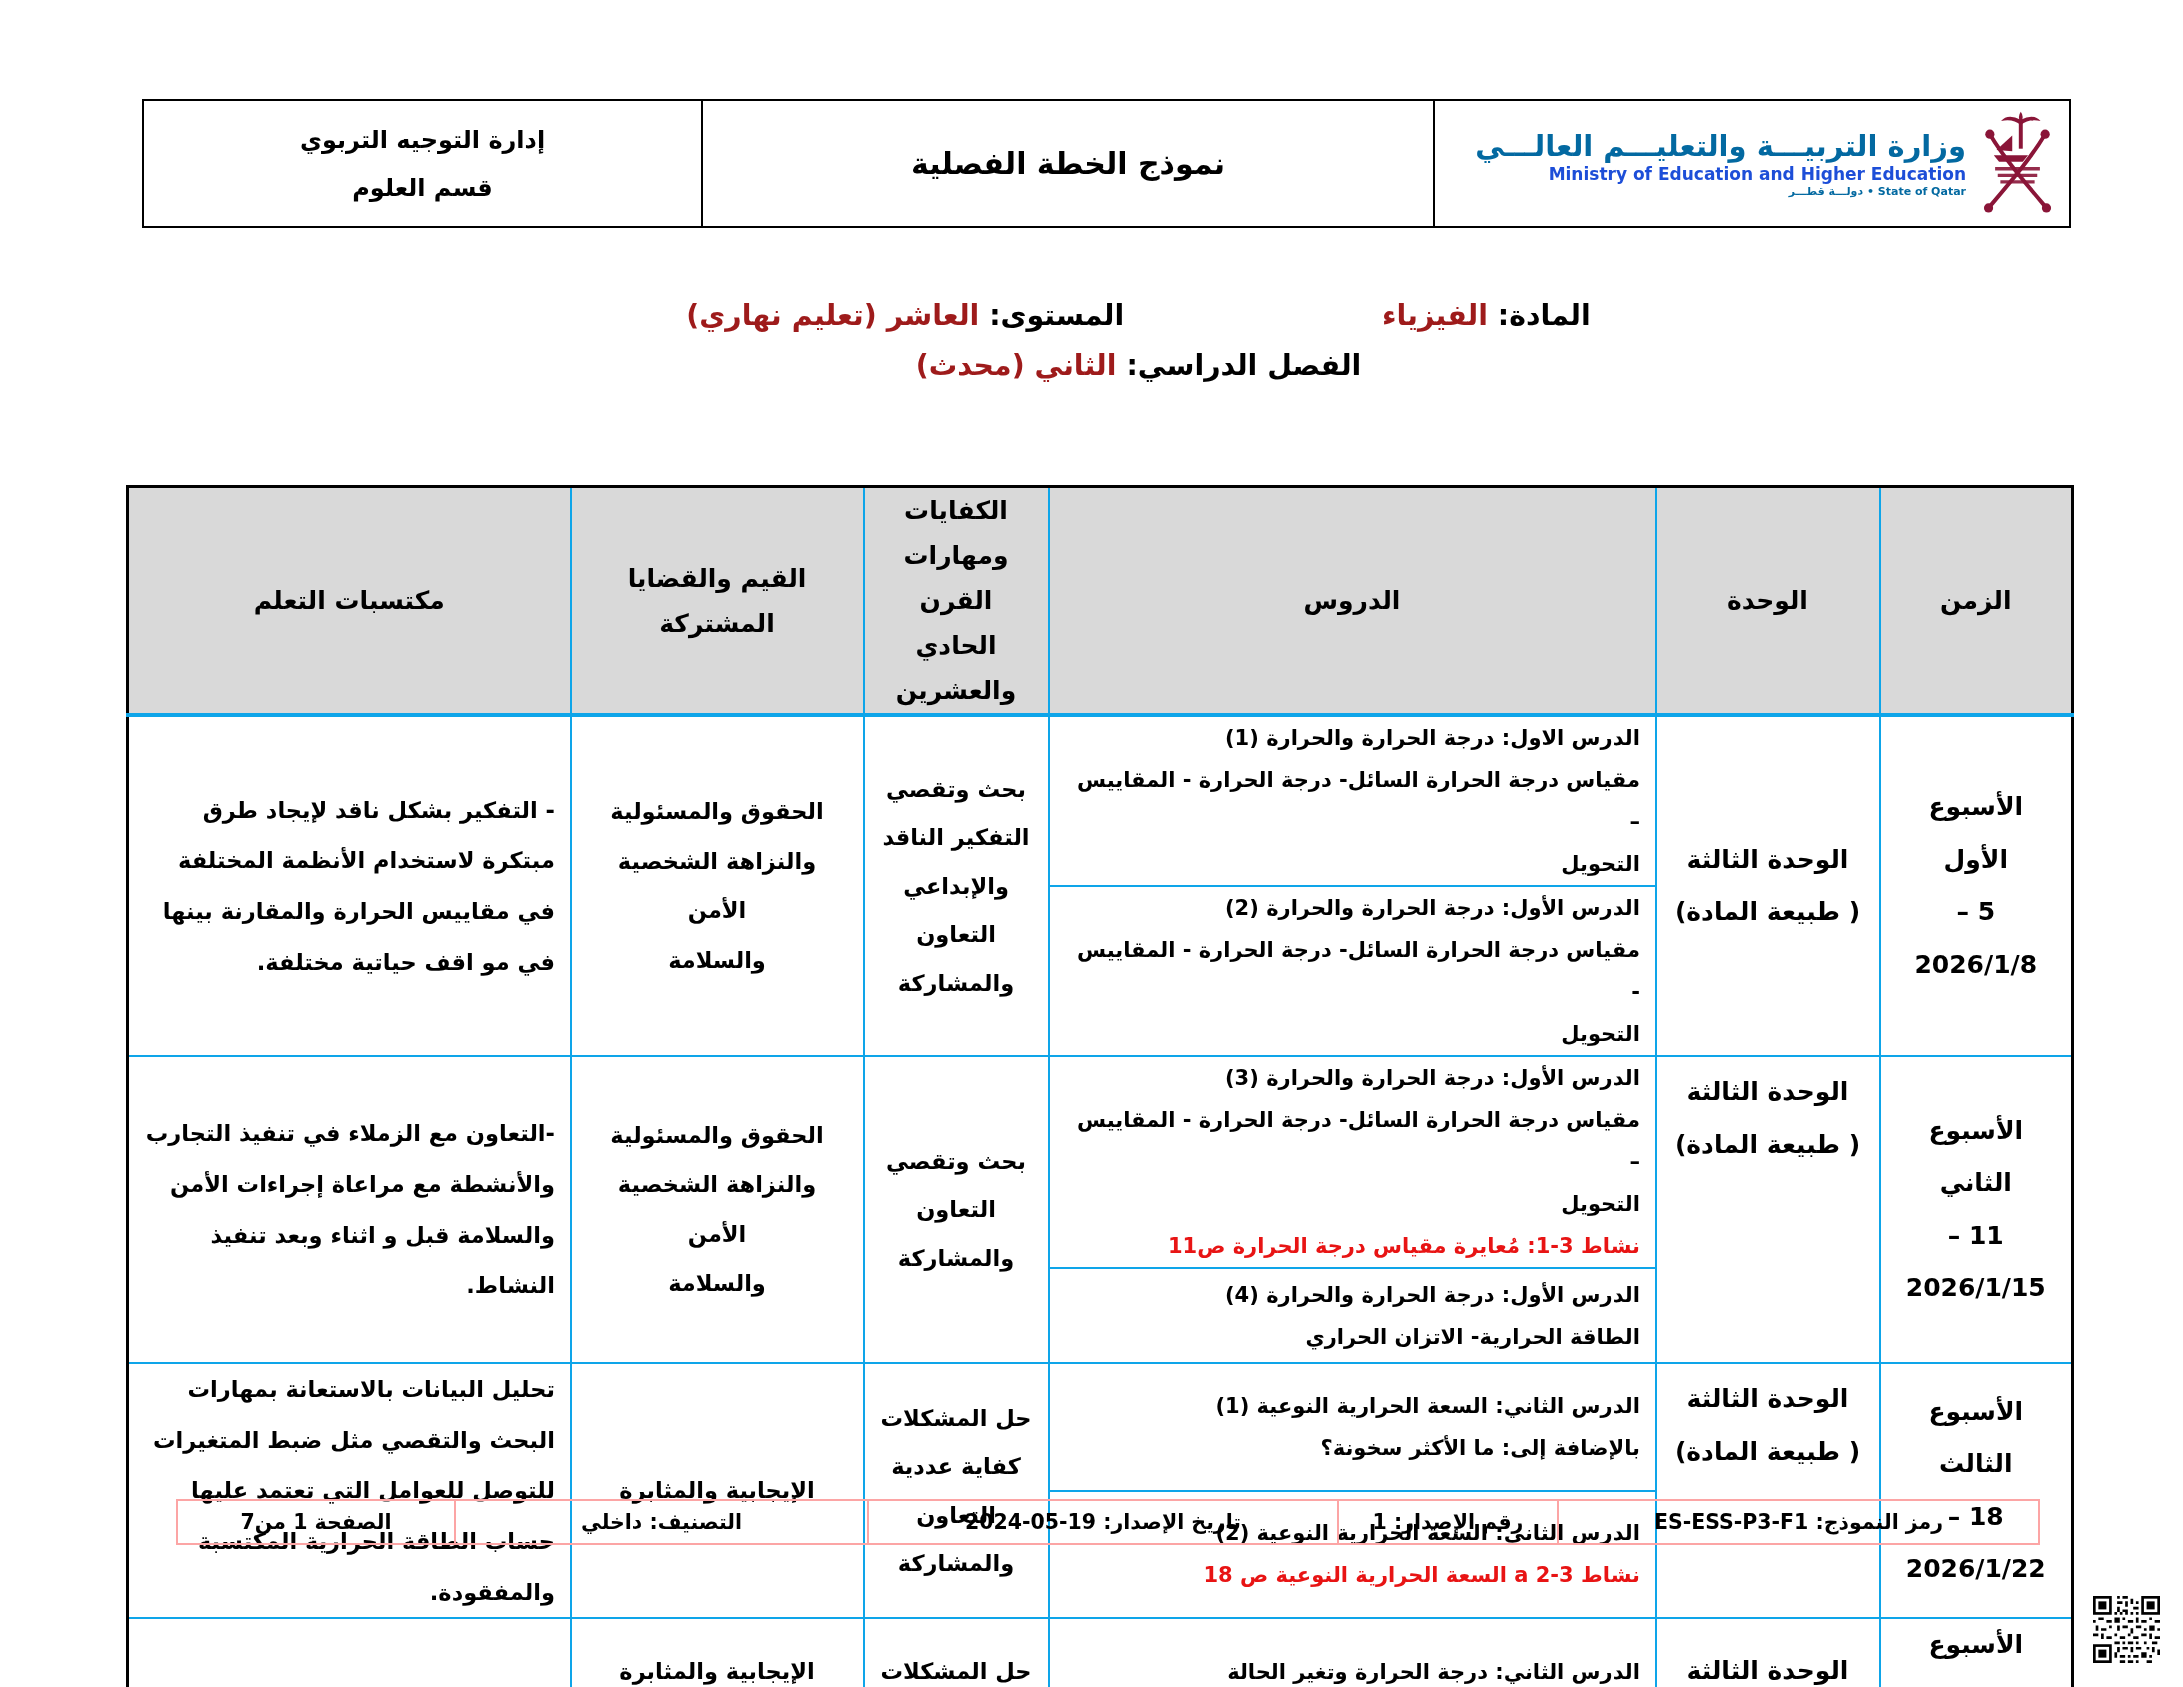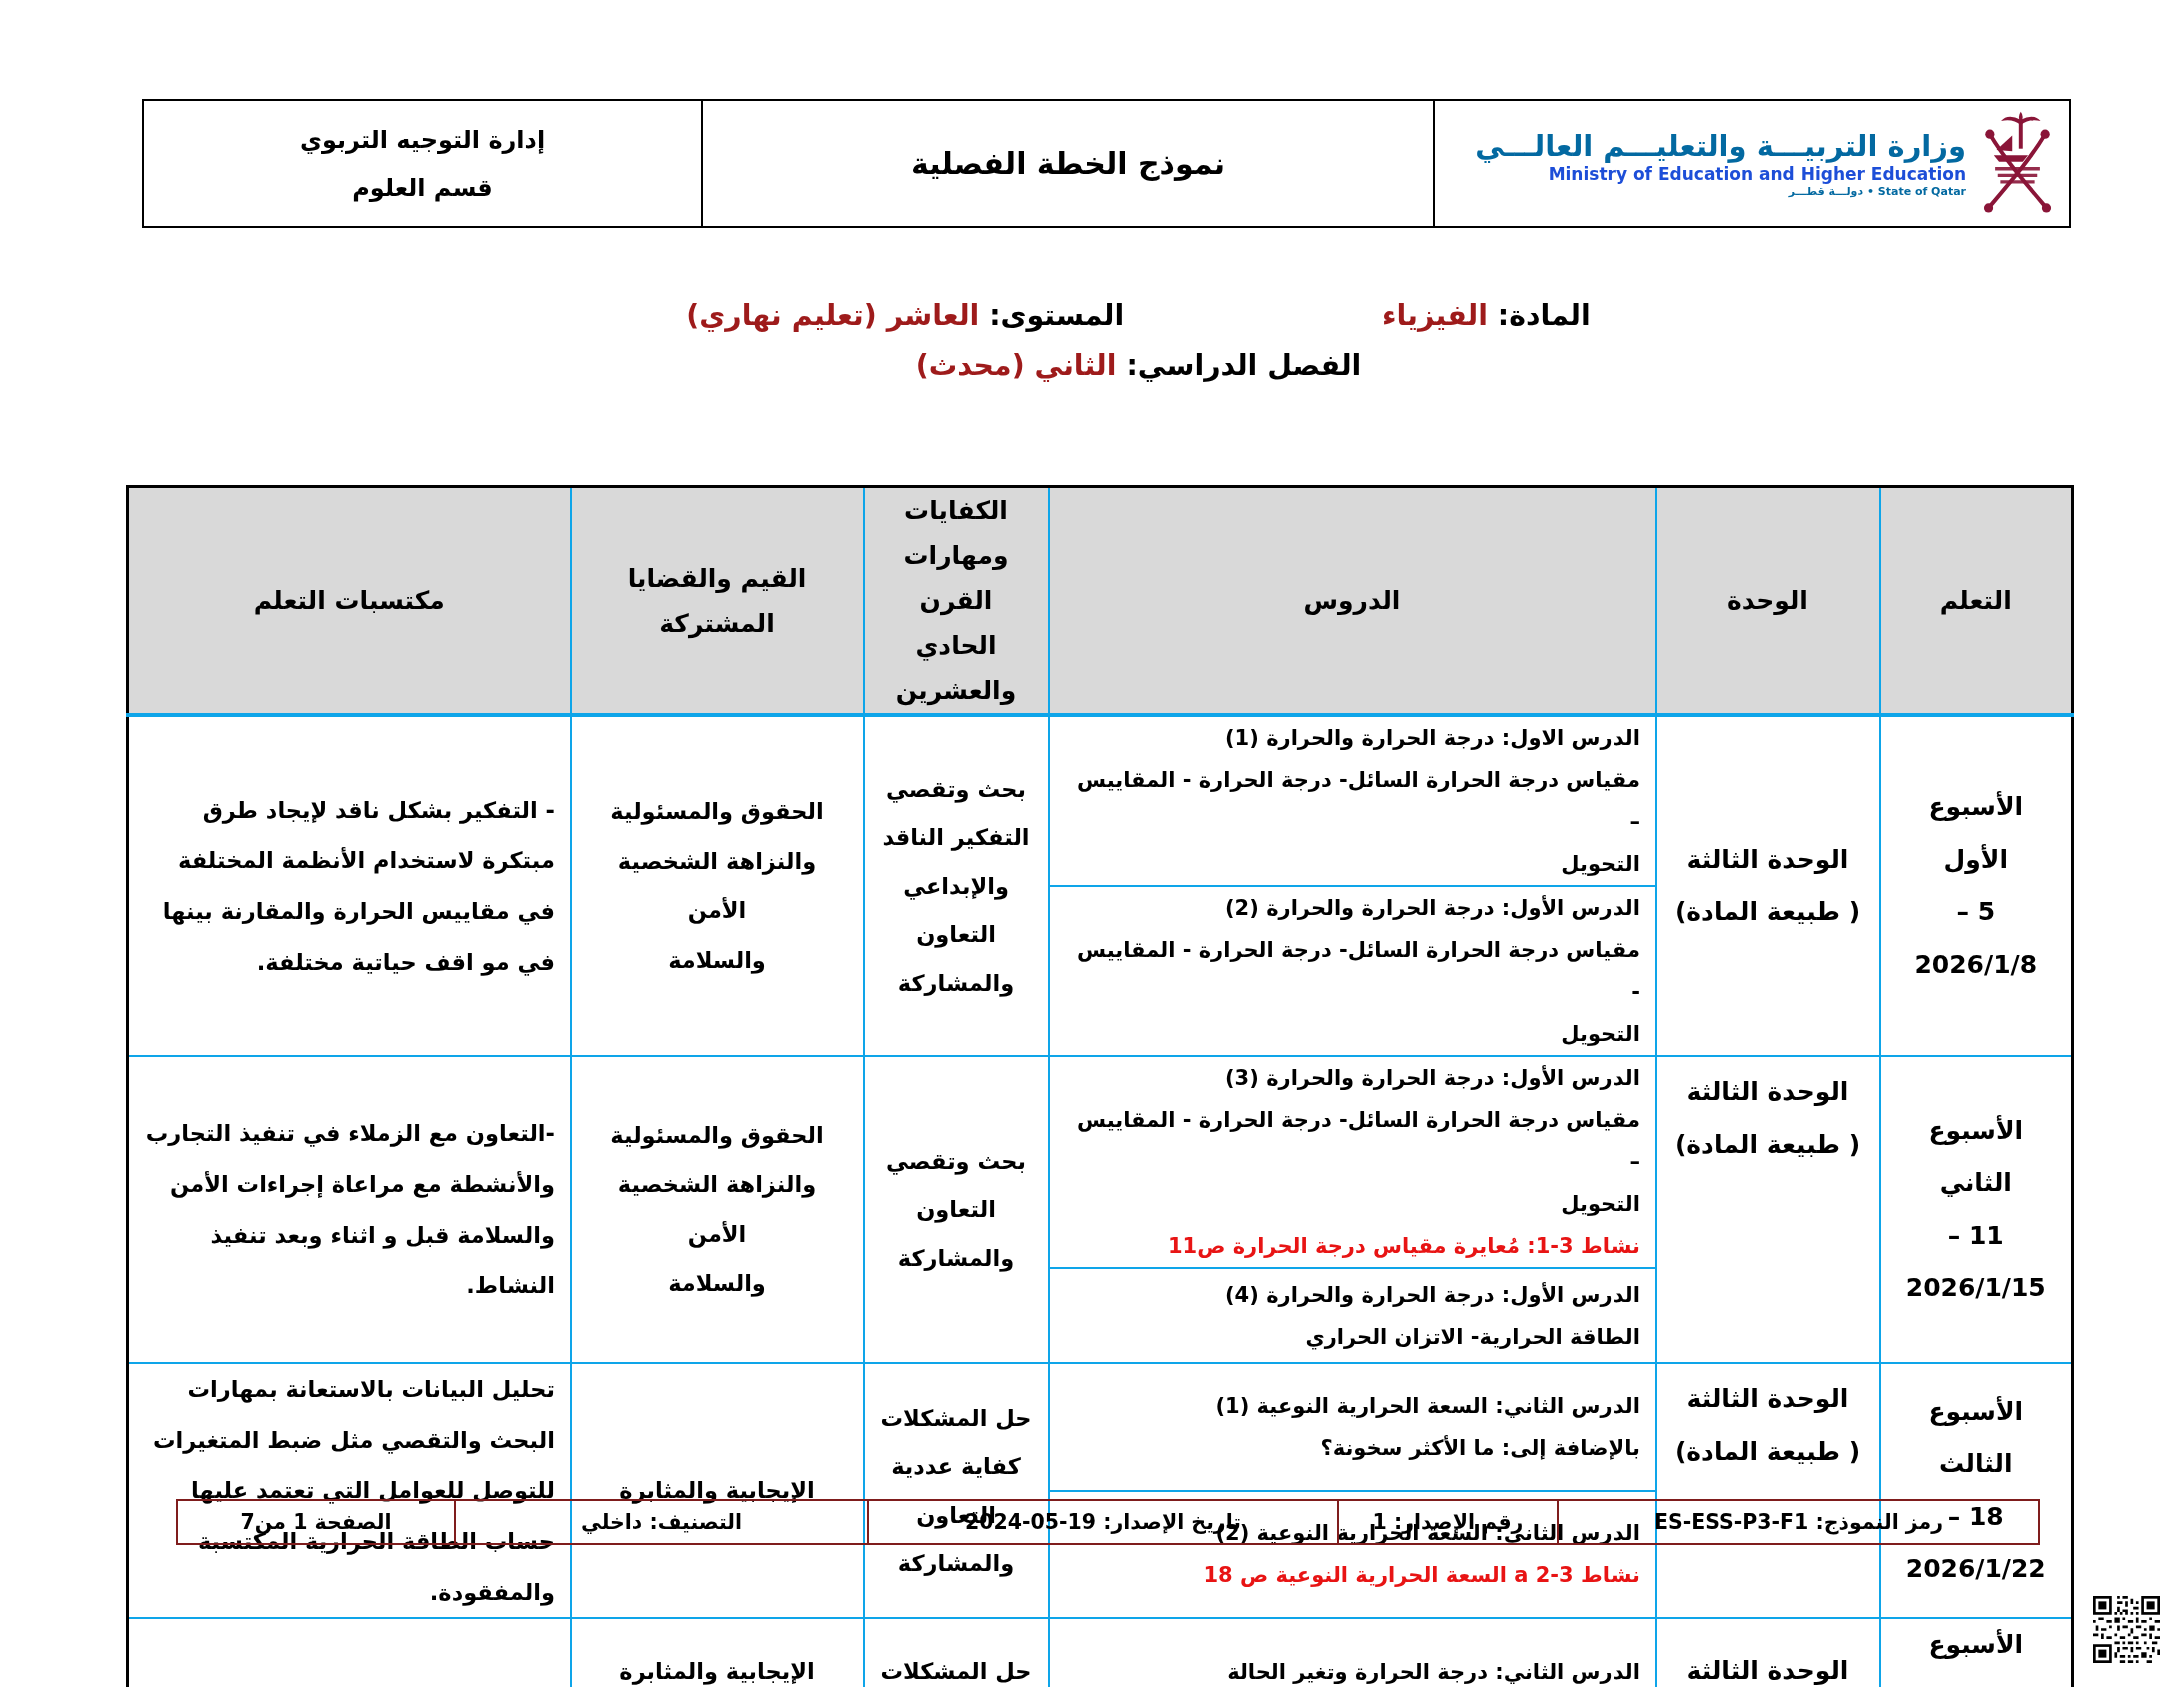--- a/index.html
+++ b/index.html
@@ -51,21 +51,21 @@
   .lesson-red{color:#E81414;}
   td.c-comp{font-size:22.5px;line-height:2.15;text-align:center;vertical-align:middle;}
   td.c-values{font-size:22.5px;line-height:2.2;text-align:center;vertical-align:middle;}
   td.c-out{font-size:22.5px;line-height:2.25;text-align:right;vertical-align:middle;}
 
   
   .footer-table{
     position:absolute;left:176px;top:1499px;width:1862px;height:46px;
     border-collapse:collapse;table-layout:fixed;direction:rtl;border:2.6px solid #000;
   }
-  .footer-table td{border:2px solid #7f1d1d;font-size:20.5px;text-align:center;vertical-align:middle;padding:0 5.3px;}
+  .footer-table td{border:2px solid #fca5a5;font-size:20.5px;text-align:center;vertical-align:middle;padding:0 5.3px;}
 
   
   .qr{position:absolute;left:2093px;top:1596px;width:67px;height:67px;}
 </style>
 </head>
 <body>
 
 <table class="letterhead">
   <tbody>
       <tr>
@@ -126,21 +126,21 @@
   <colgroup>
     <col style="width:193px">
       <col style="width:224px">
       <col style="width:607px">
     <col style="width:185px">
       <col style="width:293px">
       <col style="width:443px">
   </colgroup>
   <tbody>
       <tr style="height:190px">
-    <th class="pl">التعلم</th>
+    <th class="pl">الزمن</th>
     <th class="pl">الوحدة</th>
     <th class="pl">الدروس</th>
     <th class="pl">الكفايات
 ومهارات القرن
 الحادي
 والعشرين</th>
     <th class="pl">القيم والقضايا المشتركة</th>
     <th class="pl">مكتسبات التعلم</th>
   </tr>
 

